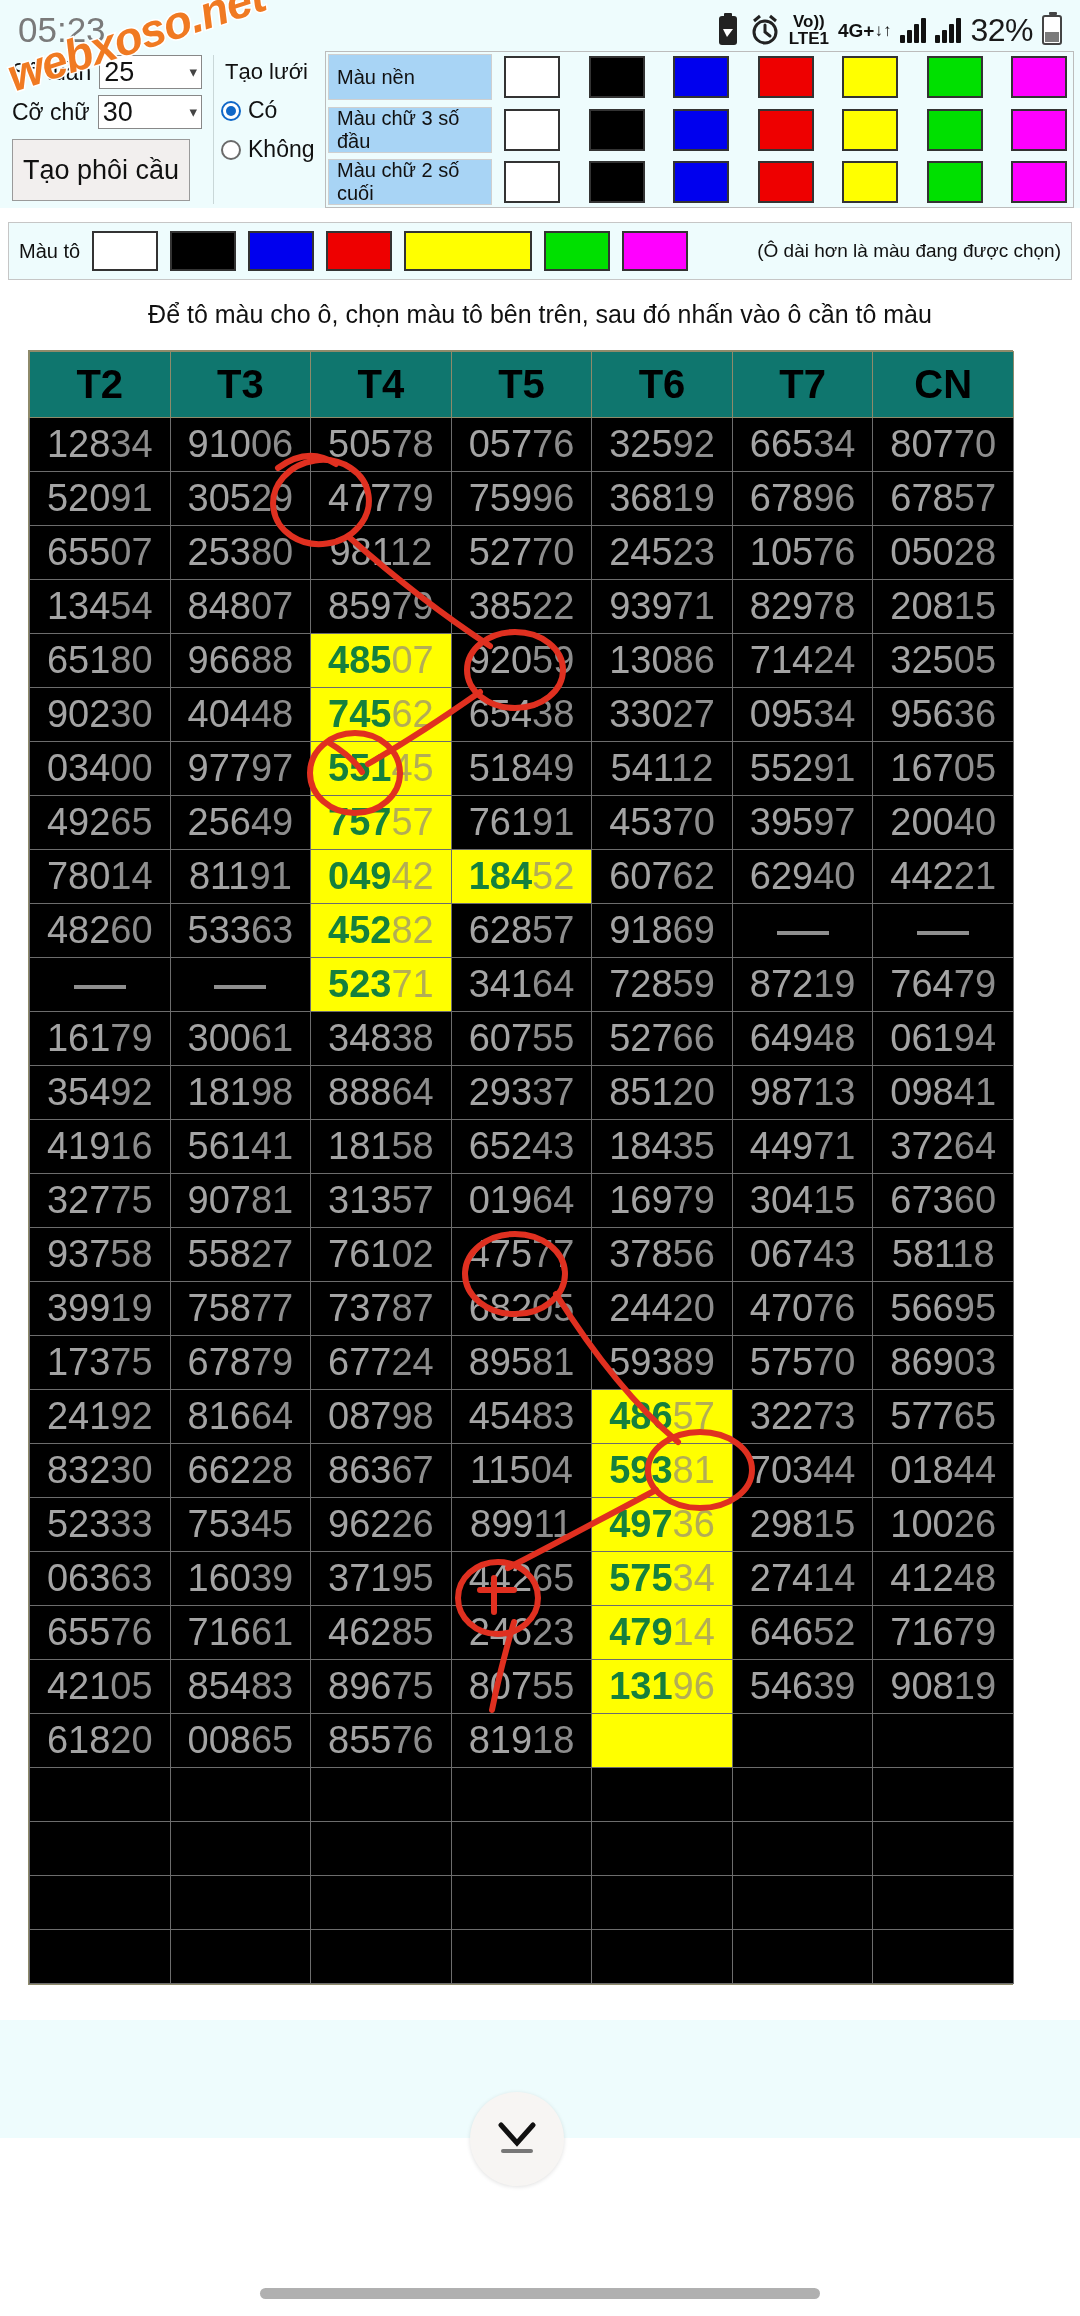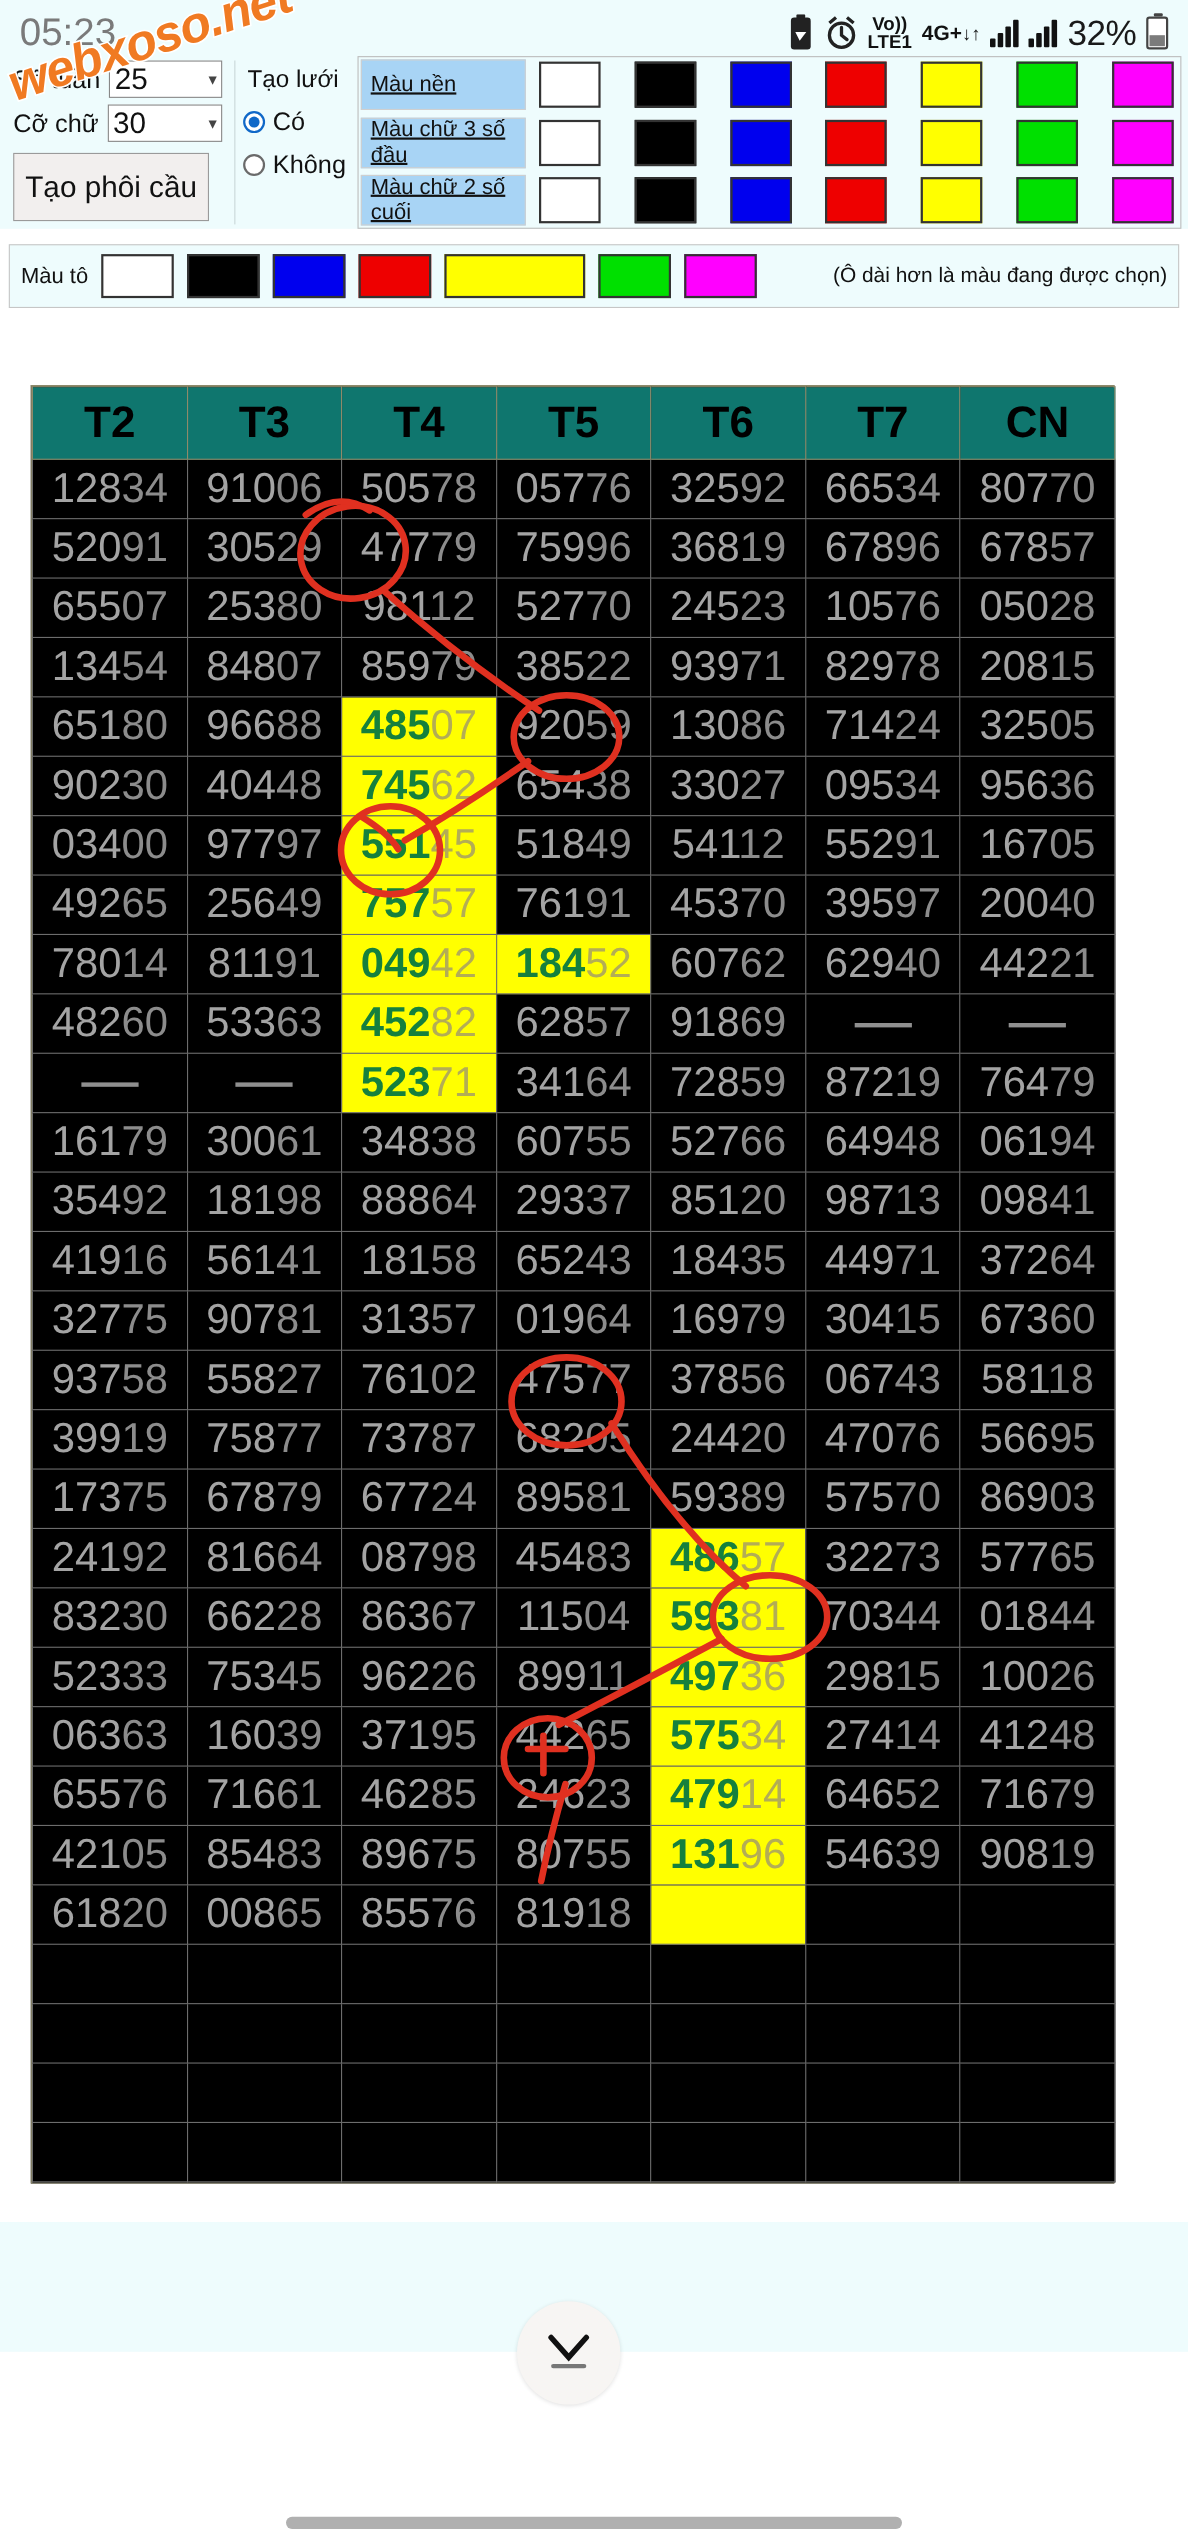--- a/index.html
+++ b/index.html
@@ -73,22 +73,22 @@
   .radio.on::after { content:""; position: absolute; inset: 3px; border-radius: 50%; background: #1068c8; }
   .radio-row span { font-size: 23px; color: #111; }
 
   .tb-right {
     flex: 1; border: 1px solid #bcbcbc; background: #eefcfd;
     display: flex; flex-direction: column; justify-content: space-between;
     padding: 2px; gap: 2px;
   }
   .cr-row { display: flex; align-items: stretch; height: 46px; gap: 0; }
   .cr-name {
-    width: 150px; background: #a8d4f5; display: flex; align-items: center;
-    padding-left: 8px; font-size: 20px; color: #111; border: 1px solid #cfcfcf; text-decoration: underline;
+    width: 164px; background: #a8d4f5; display: flex; align-items: center;
+    padding-left: 8px; font-size: 20px; color: #111; border: 1px solid #cfcfcf;
   }
   .cr-swatches { flex: 1; display: flex; align-items: center; justify-content: space-between; padding: 0 4px 0 12px; }
   .sw { width: 56px; height: 42px; border: 2px solid #333; }
 
   
   .fillbar {
     position: absolute; top: 222px; left: 8px; width: 1064px; height: 58px;
     background: #eefcfd; border: 1px solid #c6c6c6;
     display: flex; align-items: center; gap: 12px; padding: 0 10px;
   }
@@ -274,20 +274,21 @@
         <div class="fsw" style="background: rgb(0, 0, 0);"></div>
         <div class="fsw" style="background: rgb(0, 0, 238);"></div>
         <div class="fsw" style="background: rgb(238, 0, 0);"></div>
         <div class="fsw wide" style="background: rgb(255, 255, 0);"></div>
         <div class="fsw" style="background: rgb(0, 224, 0);"></div>
         <div class="fsw" style="background: rgb(255, 0, 255);"></div>
       </div>
     <span class="fillhint">(Ô dài hơn là màu đang được chọn)</span>
   </div>
 
+  <div class="hint-line">Để tô màu cho ô, chọn màu tô bên trên, sau đó nhấn vào ô cần tô màu</div>
 
   <div class="gridwrap">
     <table class="grid">
       <thead>
           <tr id="grid-head">
             <th>T2</th>
             <th>T3</th>
             <th>T4</th>
             <th>T5</th>
             <th>T6</th>

